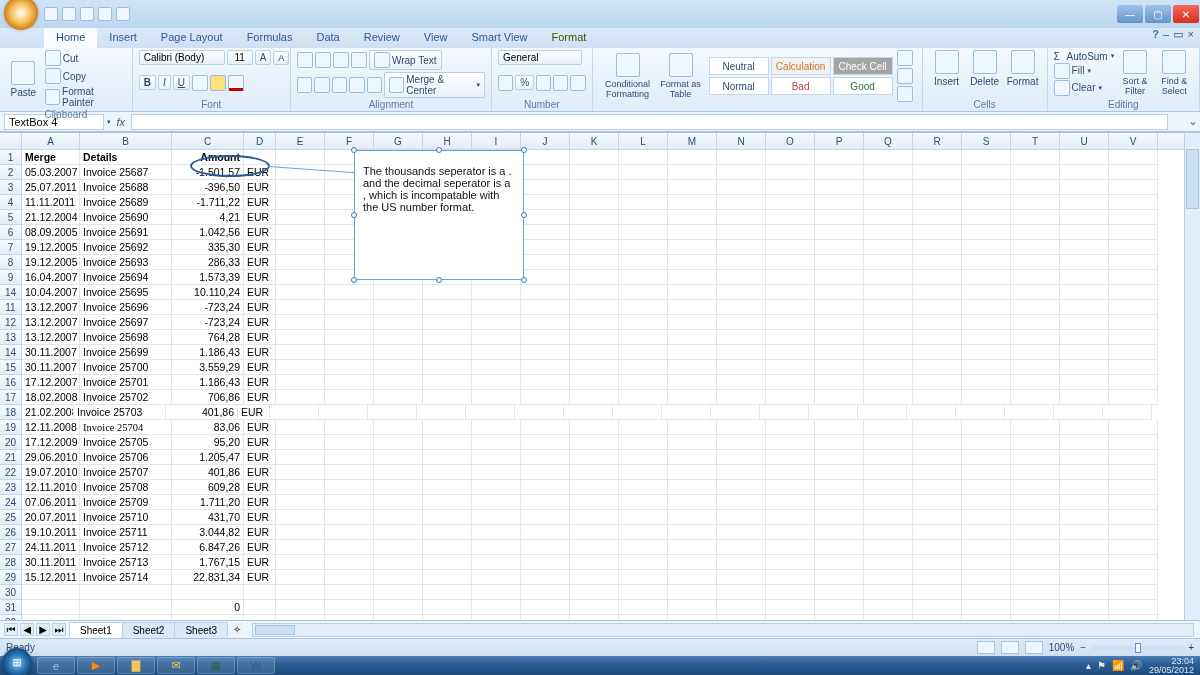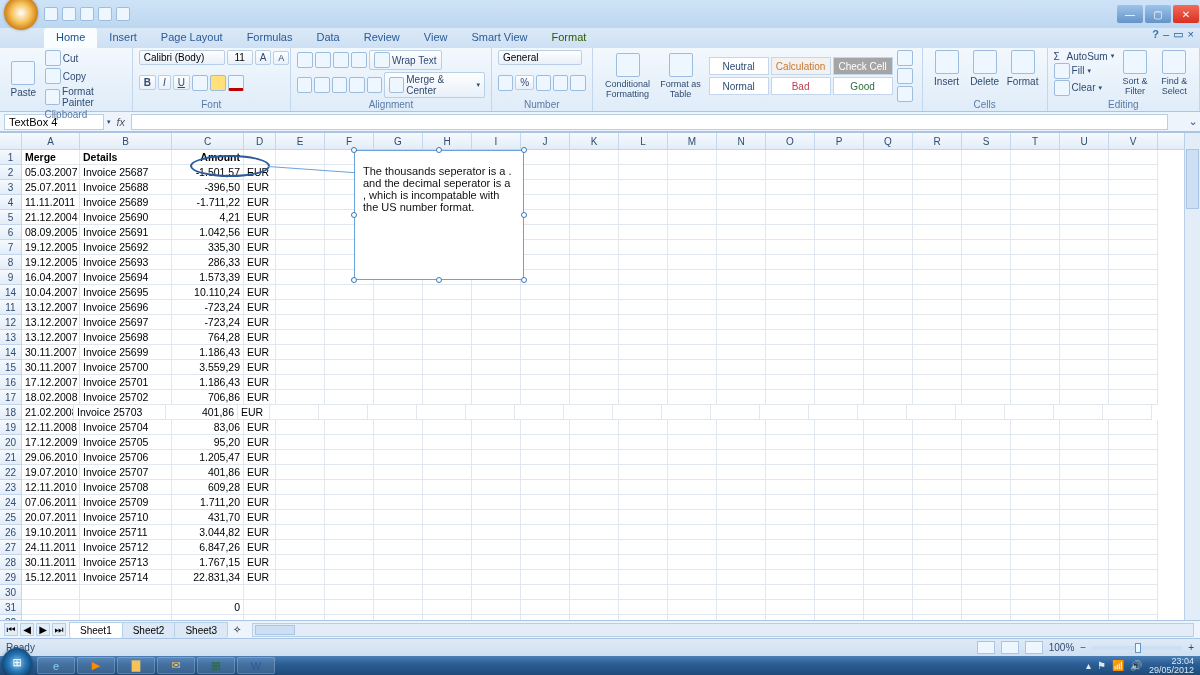--- a/index.html
+++ b/index.html
@@ -783,21 +783,21 @@
         <div class="cell cQ" style="width: 49px;"></div>
         <div class="cell cR" style="width: 49px;"></div>
         <div class="cell cS" style="width: 49px;"></div>
         <div class="cell cT" style="width: 49px;"></div>
         <div class="cell cU" style="width: 49px;"></div>
         <div class="cell cV" style="width: 49px;"></div>
       </div>
       <div class="row">
         <div class="rowhead">19</div>
         <div class="cell cA" style="width: 58px;">12.11.2008</div>
-        <div class="cell cB" style="width: 92px;">Invoice 25704</div>
+        <div class="cell cB" style="width: 92px; font-family: Liberation Serif, serif;">Invoice 25704</div>
         <div class="cell cC" style="width: 72px;">83,06</div>
         <div class="cell cD" style="width: 32px;">EUR</div>
         <div class="cell cE" style="width: 49px;"></div>
         <div class="cell cF" style="width: 49px;"></div>
         <div class="cell cG" style="width: 49px;"></div>
         <div class="cell cH" style="width: 49px;"></div>
         <div class="cell cI" style="width: 49px;"></div>
         <div class="cell cJ" style="width: 49px;"></div>
         <div class="cell cK" style="width: 49px;"></div>
         <div class="cell cL" style="width: 49px;"></div>

